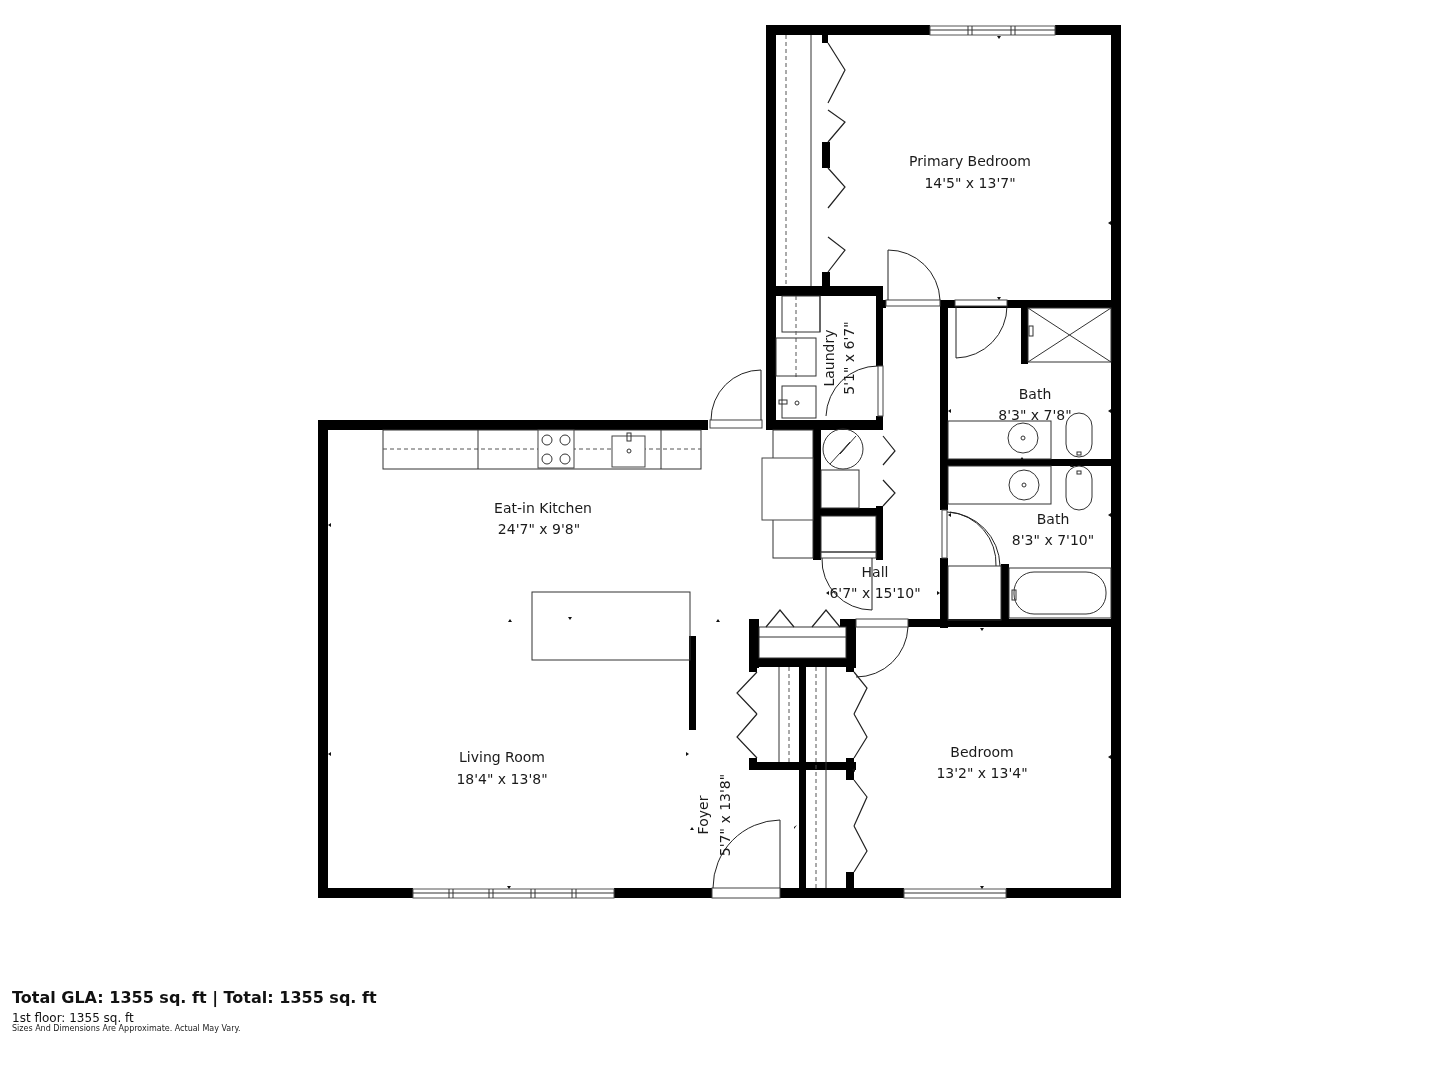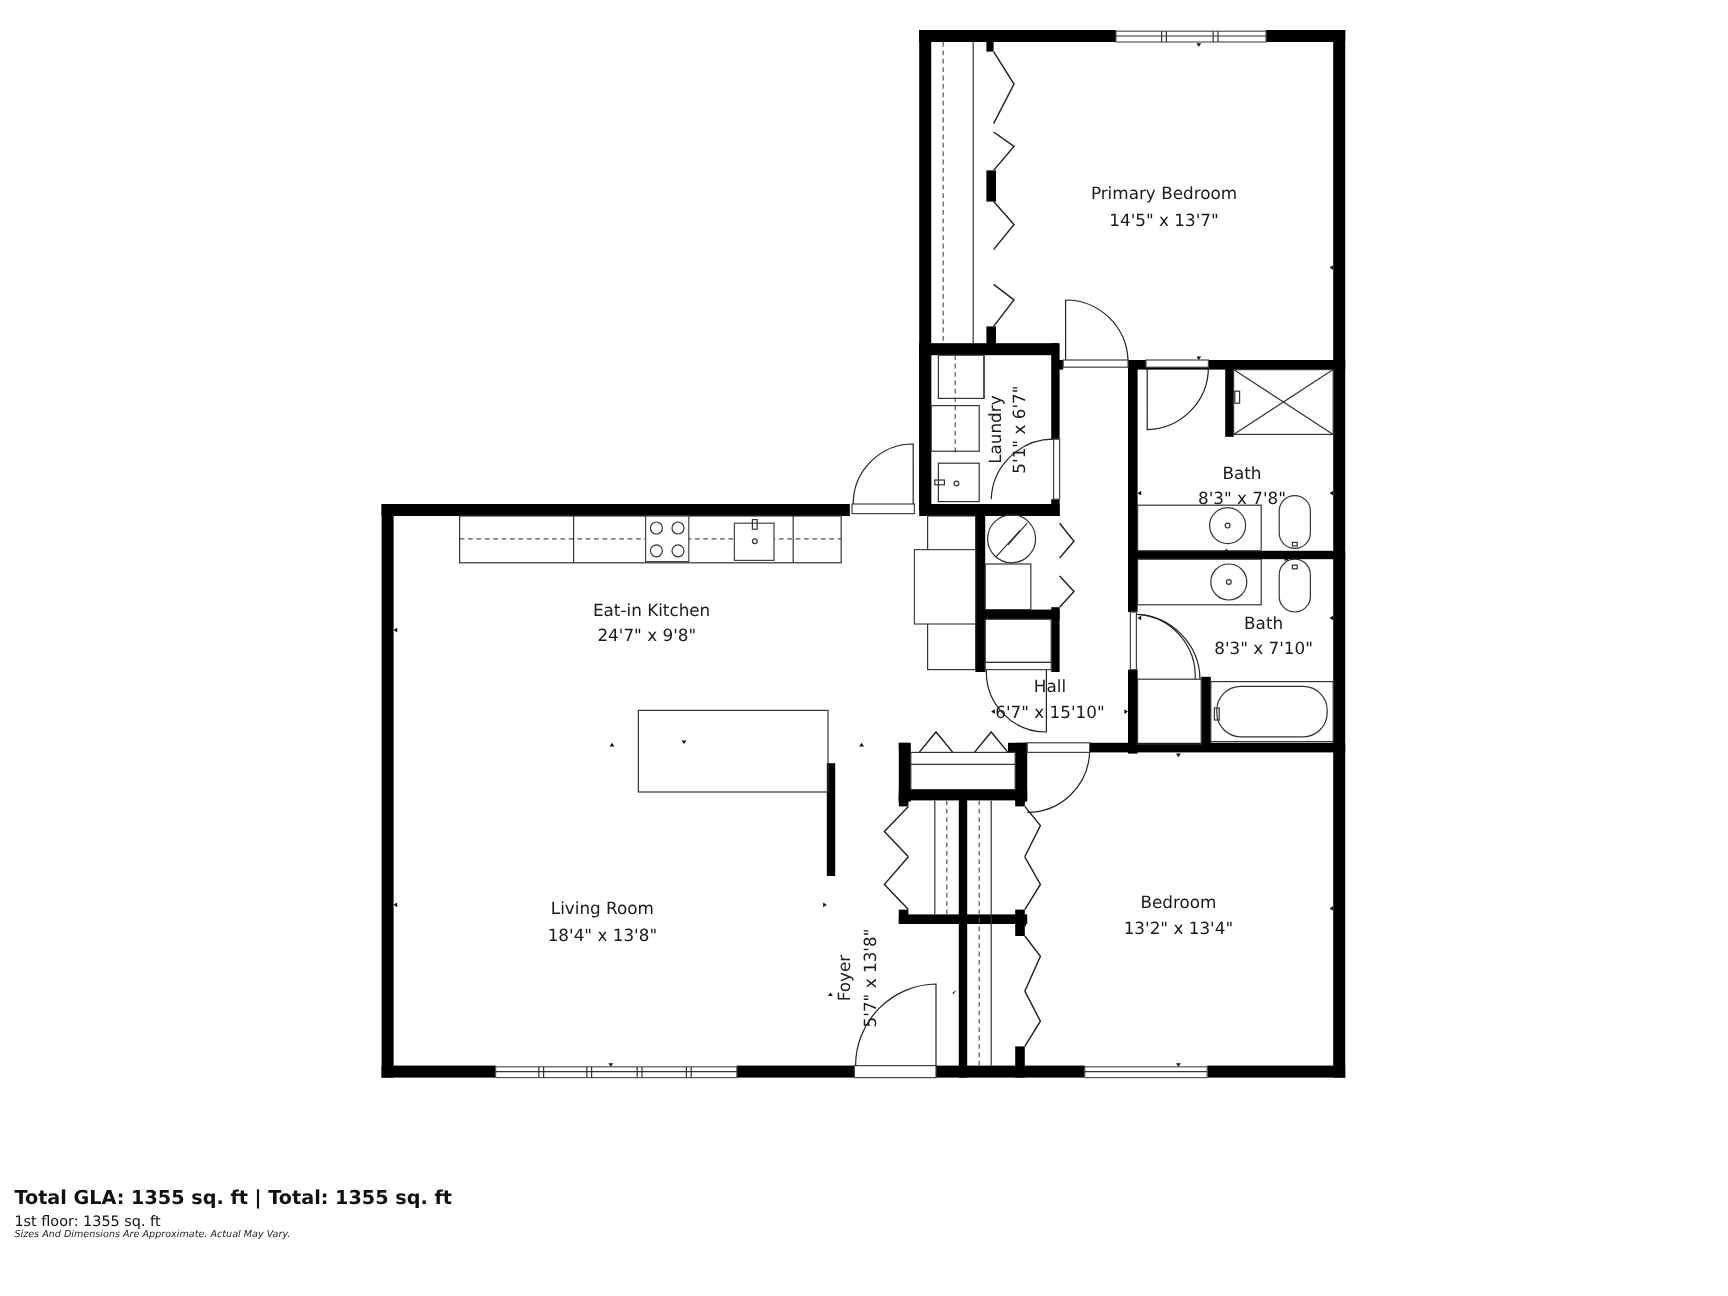--- a/index.html
+++ b/index.html
@@ -12,21 +12,21 @@
   .dash { fill: none; stroke: #555555; stroke-width: 1; stroke-dasharray: 4 3; }
   .win { fill: #ffffff; stroke: #555555; stroke-width: 1; }
   .door-arc { fill: none; stroke: #222222; stroke-width: 1; }
   .fold { fill: none; stroke: #222222; stroke-width: 1.2; }
   .tick { fill: #111111; }
   .room-label { font-family: "DejaVu Sans", sans-serif; font-size: 14px; fill: #1a1a1a; }
   .room-dim { font-family: "DejaVu Sans", sans-serif; font-size: 14px; fill: #1a1a1a; }
   .footer { position: absolute; left: 0; width: 1160px; text-align: left; margin-left: 12px; }
   .footer-total { top: 988px; font-size: 16px; font-weight: bold; font-family: "DejaVu Sans", sans-serif; }
   .footer-floor { top: 1011px; font-size: 12px; font-family: "DejaVu Sans", sans-serif; }
-  .footer-note { top: 1024px; font-size: 8px; font-family: "DejaVu Sans", sans-serif; color: #222; font-style: italic; }
+  .footer-note { top: 1024px; font-size: 8px; font-family: "DejaVu Sans", sans-serif; color: #222; }
 </style>
 </head>
 <body>
 
 <svg id="plan" viewBox="0 0 1440 1080" xmlns="http://www.w3.org/2000/svg">
 
   <g>
 
     <rect class="wall" x="766" y="25" width="164" height="10"></rect>
     <rect class="wall" x="1055" y="25" width="66" height="10"></rect>

